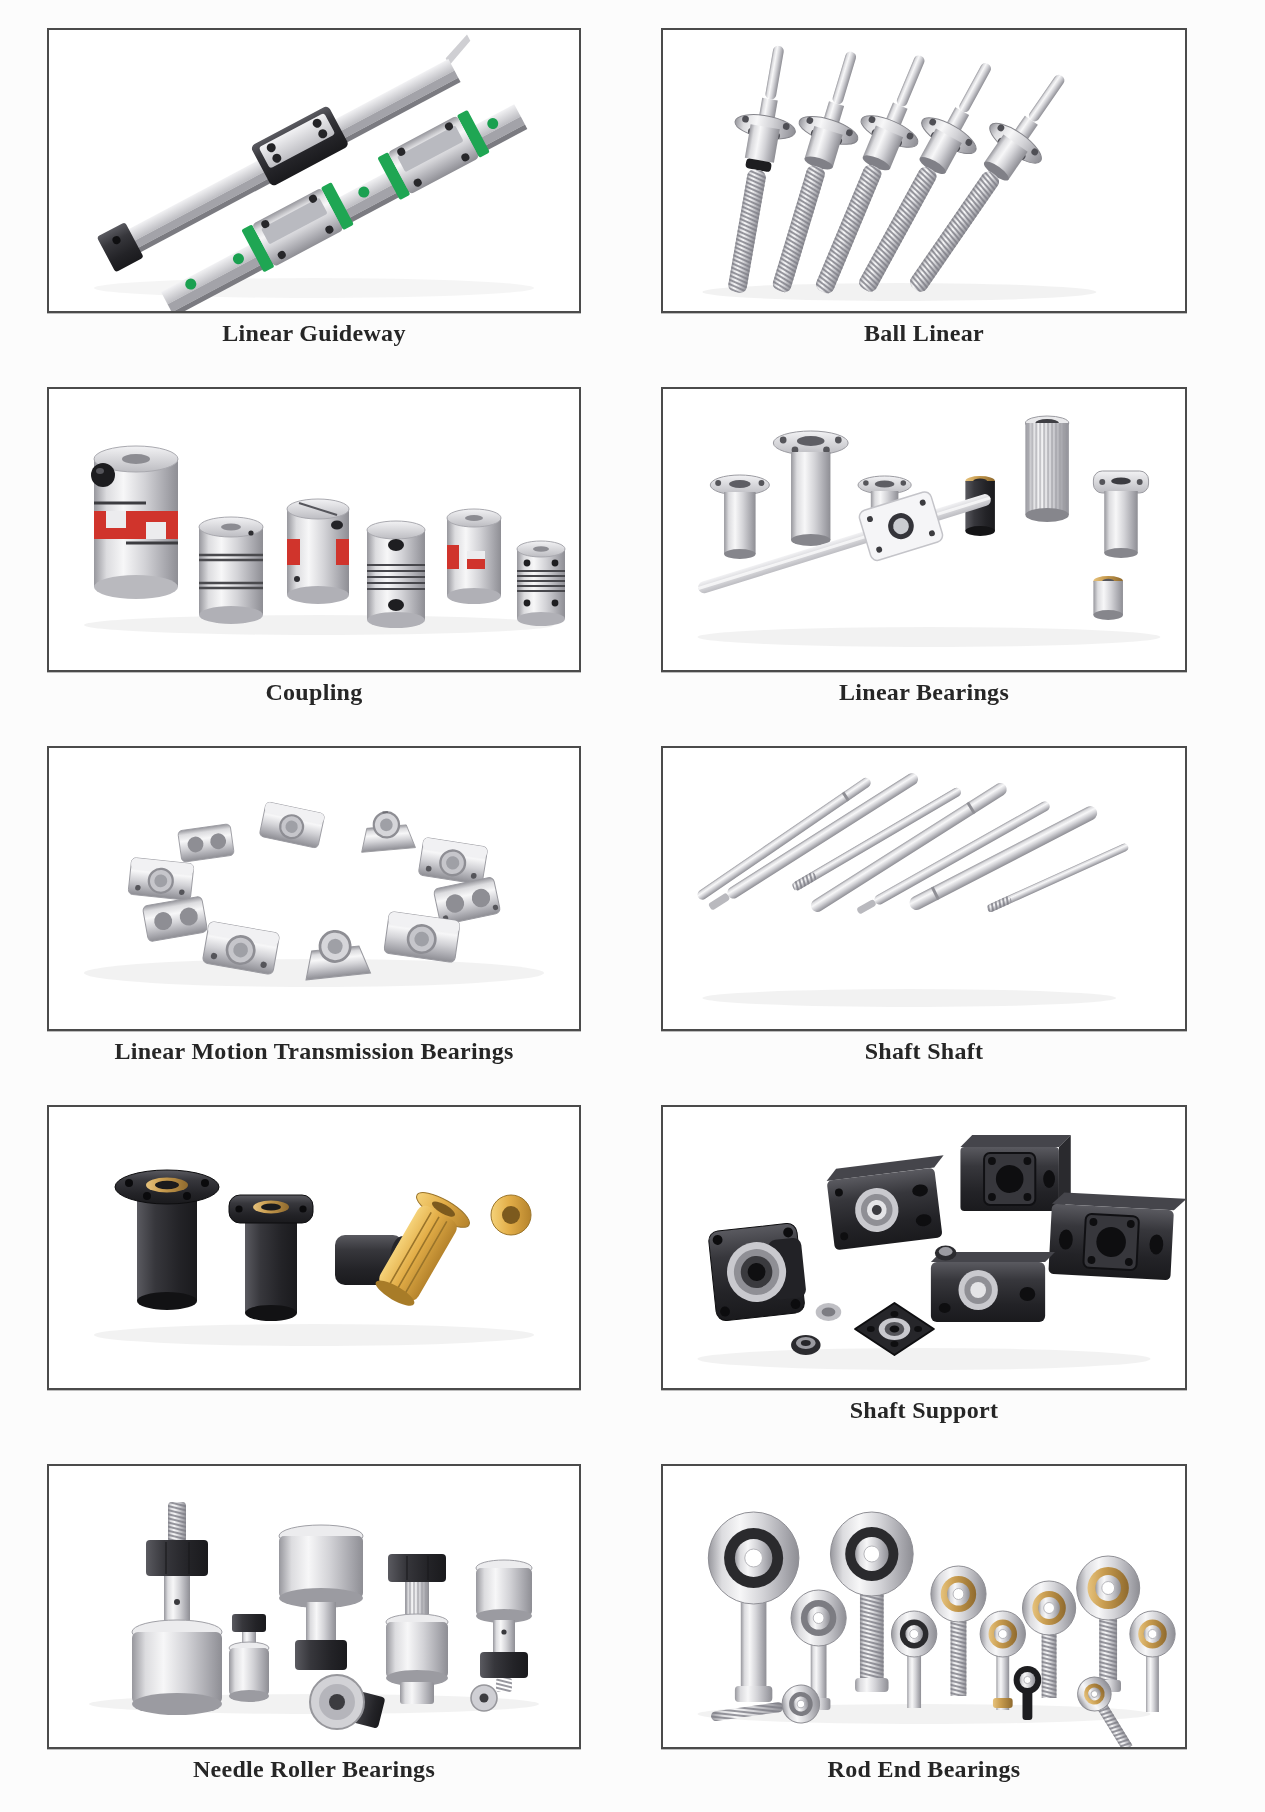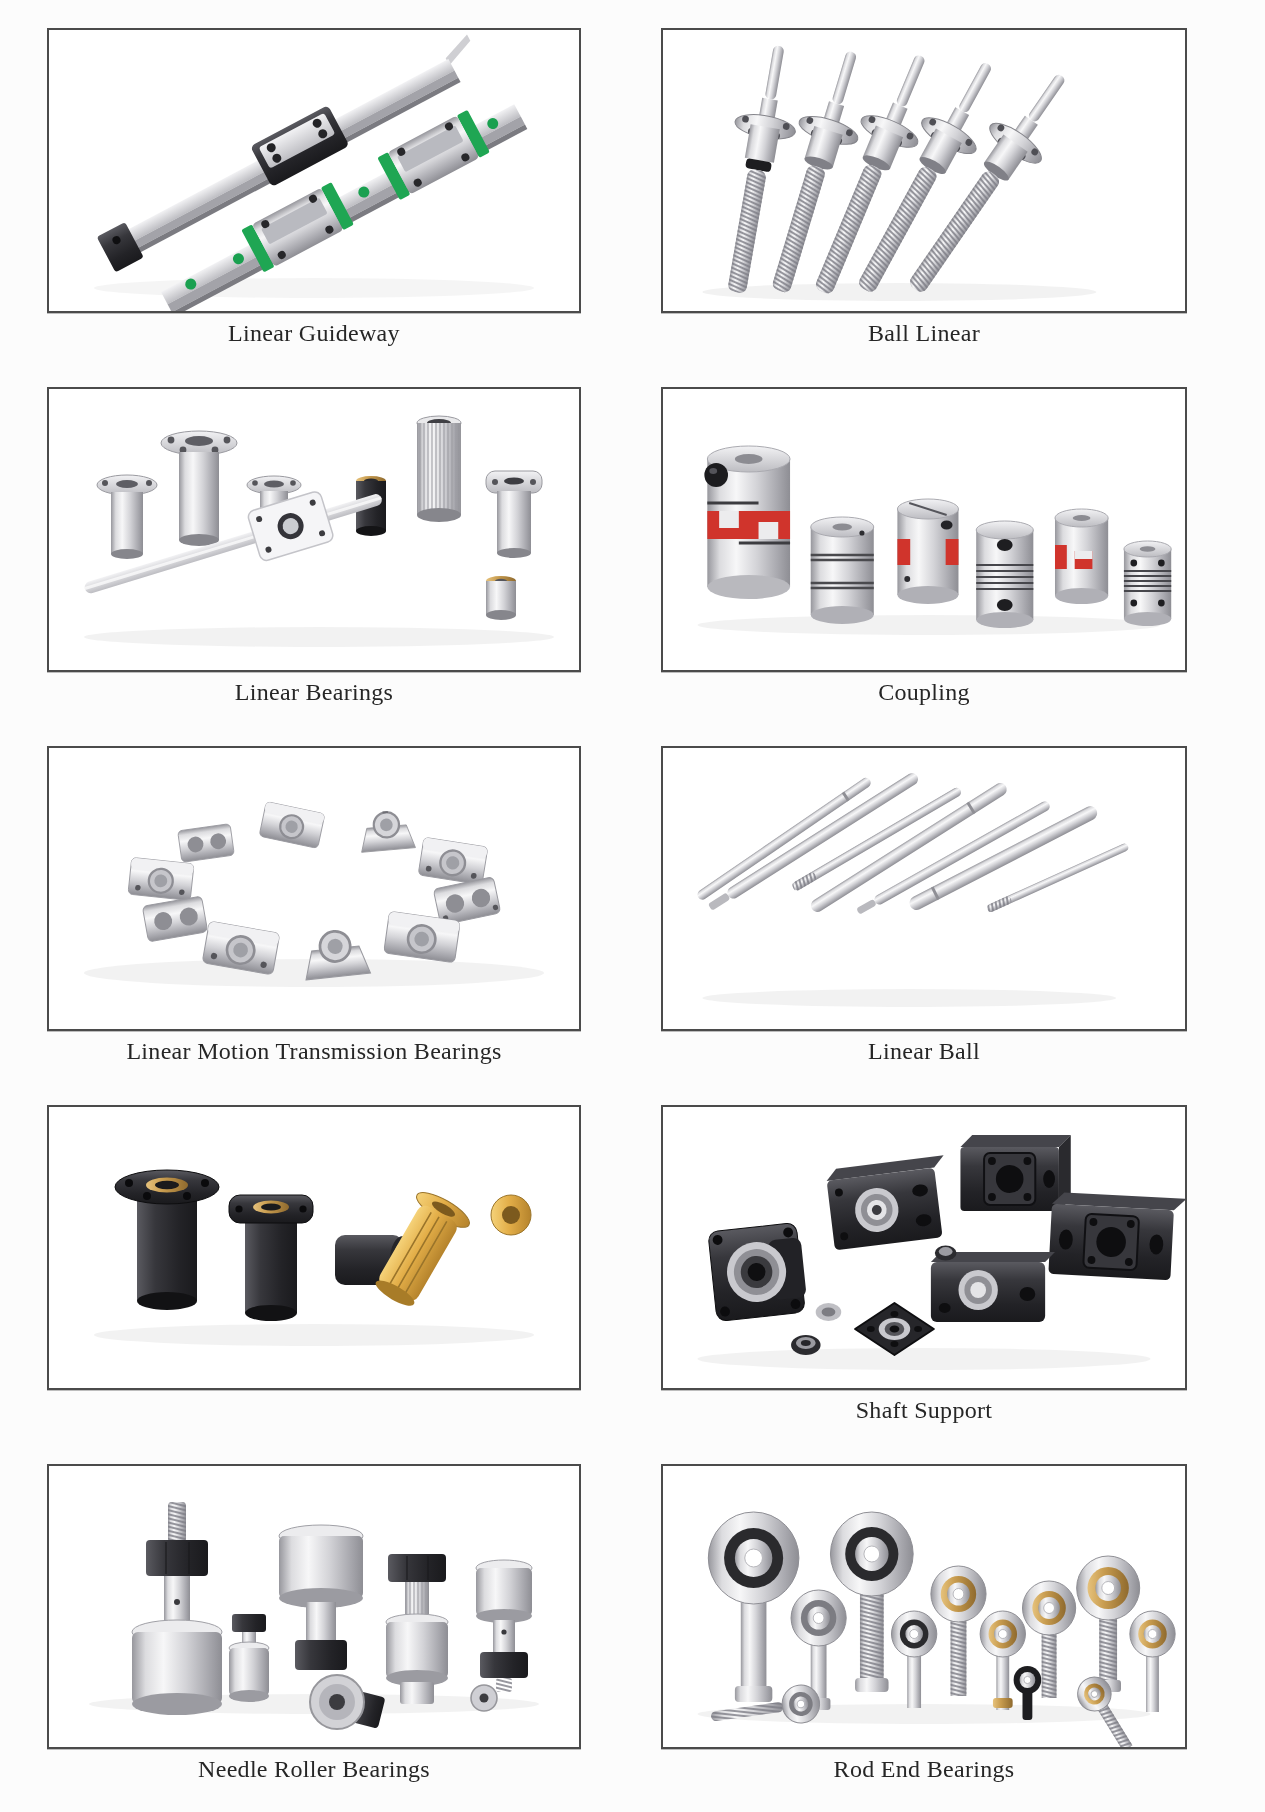--- a/index.html
+++ b/index.html
@@ -6,21 +6,21 @@
   html,body{margin:0;padding:0;}
   body{
     position:relative;width:1265px;height:1812px;
     background:#fcfcfc;overflow:hidden;
     font-family:"Liberation Serif",serif;
   }
   .grid{
     position:absolute;left:47px;top:28px;
     display:grid;grid-template-columns:534px 526px;column-gap:80px;
   }
-  .cell{display:block;}
+  .cell{display:block;font-weight:bold;}
   .imgbox{
     height:285px;border:2px solid #4b4b4b;background:#ffffff;
     position:relative;overflow:hidden;box-shadow:0 1px 0 rgba(0,0,0,0.25);
   }
   .imgbox svg{display:block;width:100%;height:100%;}
   .caption{
     height:74px;padding-top:7px;text-align:center;
     font-size:24px;color:#262626;letter-spacing:0.3px;
   }
   .defs-holder{position:absolute;width:0;height:0;overflow:hidden;}
@@ -207,95 +207,20 @@
           <rect x="-9.5" y="120" width="19" height="140" rx="7" fill="url(#pThread)"></rect>
         </g>
       </svg>
     </div>
     <div class="caption">Ball Linear</div>
   </div>
 
   <div class="cell">
     <div class="imgbox">
       <svg viewBox="0 0 530 281" preserveAspectRatio="none">
-        <ellipse cx="270" cy="248" rx="235" ry="10" fill="rgba(0,0,0,0.05)"></ellipse>
-        <g transform="translate(150,54)">
-          <ellipse cx="0" cy="0" rx="38" ry="12" fill="url(#gRail)" stroke="#9a9aa0" stroke-width="1"></ellipse>
-          <circle cx="-28" cy="-3" r="3.4" fill="#55555a"></circle>
-            <circle cx="28" cy="-3" r="3.4" fill="#55555a"></circle>
-          <circle cx="-16" cy="7" r="3.4" fill="#55555a"></circle>
-            <circle cx="16" cy="7" r="3.4" fill="#55555a"></circle>
-          <ellipse cx="0" cy="-2" rx="14" ry="5" fill="#5e5e64"></ellipse>
-          <rect x="-20" y="9" width="40" height="88" fill="url(#gMetalH)"></rect>
-          <ellipse cx="0" cy="97" rx="20" ry="6" fill="#86868c"></ellipse>
-        </g>
-        <g transform="translate(78,96)">
-          <ellipse cx="0" cy="0" rx="30" ry="10" fill="url(#gRail)" stroke="#9a9aa0" stroke-width="1"></ellipse>
-          <circle cx="-22" cy="-2" r="3" fill="#55555a"></circle>
-            <circle cx="22" cy="-2" r="3" fill="#55555a"></circle>
-          <ellipse cx="0" cy="-1" rx="11" ry="4" fill="#5e5e64"></ellipse>
-          <rect x="-16" y="7" width="32" height="62" fill="url(#gMetalH)"></rect>
-          <ellipse cx="0" cy="69" rx="16" ry="5" fill="#86868c"></ellipse>
-        </g>
-        <g transform="translate(225,96)">
-          <ellipse cx="0" cy="0" rx="27" ry="9" fill="url(#gRail)" stroke="#9a9aa0" stroke-width="1"></ellipse>
-          <circle cx="-19" cy="-2" r="2.8" fill="#55555a"></circle>
-            <circle cx="19" cy="-2" r="2.8" fill="#55555a"></circle>
-          <ellipse cx="0" cy="-1" rx="10" ry="3.6" fill="#5e5e64"></ellipse>
-          <rect x="-14" y="6" width="28" height="58" fill="url(#gMetalH)"></rect>
-          <ellipse cx="0" cy="64" rx="14" ry="4.5" fill="#86868c"></ellipse>
-        </g>
-        <g transform="translate(390,34)">
-          <ellipse cx="0" cy="0" rx="22" ry="7" fill="#e9e9eb" stroke="#9a9aa0" stroke-width="1"></ellipse>
-          <ellipse cx="0" cy="0" rx="12" ry="4" fill="#3f3f44"></ellipse>
-          <rect x="-22" y="0" width="44" height="92" fill="url(#gMetalH)"></rect>
-          <rect x="-22" y="0" width="44" height="92" fill="url(#pKnurl)"></rect>
-          <ellipse cx="0" cy="92" rx="22" ry="7" fill="#86868c"></ellipse>
-        </g>
-        <g transform="translate(322,92)">
-          <ellipse cx="0" cy="0" rx="15" ry="5" fill="url(#gBrass)"></ellipse>
-          <ellipse cx="0" cy="0" rx="7" ry="2.6" fill="#2a2a2e"></ellipse>
-          <rect x="-15" y="0" width="30" height="50" fill="url(#gDarkH)"></rect>
-          <ellipse cx="0" cy="50" rx="15" ry="5" fill="#141416"></ellipse>
-        </g>
-        <g transform="translate(465,92)">
-          <rect x="-28" y="-10" width="56" height="22" rx="9" fill="url(#gRail)" stroke="#9a9aa0" stroke-width="1"></rect>
-          <circle cx="-19" cy="1" r="3" fill="#55555a"></circle>
-            <circle cx="19" cy="1" r="3" fill="#55555a"></circle>
-          <ellipse cx="0" cy="0" rx="10" ry="3.6" fill="#3c3c41"></ellipse>
-          <rect x="-17" y="10" width="34" height="62" fill="url(#gMetalH)"></rect>
-          <ellipse cx="0" cy="72" rx="17" ry="5" fill="#86868c"></ellipse>
-        </g>
-        <g transform="translate(452,192)">
-          <ellipse cx="0" cy="0" rx="15" ry="5" fill="url(#gBrass)"></ellipse>
-          <ellipse cx="0" cy="0" rx="6" ry="2.2" fill="#55555a"></ellipse>
-          <rect x="-15" y="0" width="30" height="34" fill="url(#gMetalH)"></rect>
-          <ellipse cx="0" cy="34" rx="15" ry="5" fill="#86868c"></ellipse>
-        </g>
-        <g transform="translate(36,200) rotate(-17)">
-          <rect x="0" y="-6" width="310" height="12" rx="6" fill="url(#gRail)"></rect>
-          <rect x="0" y="-2" width="310" height="3" fill="#ffffff" opacity="0.7"></rect>
-          <g transform="translate(215,0)">
-            <rect x="-38" y="-26" width="76" height="52" rx="7" fill="#f5f5f7" stroke="#c4c4c9" stroke-width="1.5"></rect>
-            <circle cx="-28" cy="-16" r="3" fill="#3c3c40"></circle>
-              <circle cx="28" cy="-16" r="3" fill="#3c3c40"></circle>
-            <circle cx="-28" cy="16" r="3" fill="#3c3c40"></circle>
-              <circle cx="28" cy="16" r="3" fill="#3c3c40"></circle>
-            <circle cx="0" cy="0" r="13" fill="#34343a"></circle>
-            <circle cx="0" cy="0" r="8" fill="#caccd1"></circle>
-          </g>
-        </g>
-      </svg>
-    </div>
-    <div class="caption">Linear Bearings</div>
-  </div>
-
-  <div class="cell">
-    <div class="imgbox">
-      <svg viewBox="0 0 530 281" preserveAspectRatio="none">
         <ellipse cx="270" cy="236" rx="235" ry="10" fill="rgba(0,0,0,0.05)"></ellipse>
         <g transform="translate(45,58)">
           <rect x="0" y="12" width="84" height="128" fill="url(#gMetalH)"></rect>
           <ellipse cx="42" cy="140" rx="42" ry="12" fill="#b9b9be"></ellipse>
           <ellipse cx="42" cy="12" rx="42" ry="13" fill="url(#gRail)" stroke="#a9a9af" stroke-width="1"></ellipse>
           <ellipse cx="42" cy="12" rx="14" ry="5" fill="#8c8c92"></ellipse>
           <path d="M0,56 h52" stroke="#3c3c40" stroke-width="3"></path>
           <path d="M32,96 h52" stroke="#3c3c40" stroke-width="3"></path>
           <rect x="0" y="64" width="84" height="28" fill="#d0342c"></rect>
           <rect x="12" y="64" width="20" height="17" fill="#ececee"></rect>
@@ -351,20 +276,95 @@
           <circle cx="38" cy="62" r="3.4" fill="#1e1e21"></circle>
         </g>
       </svg>
     </div>
     <div class="caption">Coupling</div>
   </div>
 
   <div class="cell">
     <div class="imgbox">
       <svg viewBox="0 0 530 281" preserveAspectRatio="none">
+        <ellipse cx="270" cy="248" rx="235" ry="10" fill="rgba(0,0,0,0.05)"></ellipse>
+        <g transform="translate(150,54)">
+          <ellipse cx="0" cy="0" rx="38" ry="12" fill="url(#gRail)" stroke="#9a9aa0" stroke-width="1"></ellipse>
+          <circle cx="-28" cy="-3" r="3.4" fill="#55555a"></circle>
+            <circle cx="28" cy="-3" r="3.4" fill="#55555a"></circle>
+          <circle cx="-16" cy="7" r="3.4" fill="#55555a"></circle>
+            <circle cx="16" cy="7" r="3.4" fill="#55555a"></circle>
+          <ellipse cx="0" cy="-2" rx="14" ry="5" fill="#5e5e64"></ellipse>
+          <rect x="-20" y="9" width="40" height="88" fill="url(#gMetalH)"></rect>
+          <ellipse cx="0" cy="97" rx="20" ry="6" fill="#86868c"></ellipse>
+        </g>
+        <g transform="translate(78,96)">
+          <ellipse cx="0" cy="0" rx="30" ry="10" fill="url(#gRail)" stroke="#9a9aa0" stroke-width="1"></ellipse>
+          <circle cx="-22" cy="-2" r="3" fill="#55555a"></circle>
+            <circle cx="22" cy="-2" r="3" fill="#55555a"></circle>
+          <ellipse cx="0" cy="-1" rx="11" ry="4" fill="#5e5e64"></ellipse>
+          <rect x="-16" y="7" width="32" height="62" fill="url(#gMetalH)"></rect>
+          <ellipse cx="0" cy="69" rx="16" ry="5" fill="#86868c"></ellipse>
+        </g>
+        <g transform="translate(225,96)">
+          <ellipse cx="0" cy="0" rx="27" ry="9" fill="url(#gRail)" stroke="#9a9aa0" stroke-width="1"></ellipse>
+          <circle cx="-19" cy="-2" r="2.8" fill="#55555a"></circle>
+            <circle cx="19" cy="-2" r="2.8" fill="#55555a"></circle>
+          <ellipse cx="0" cy="-1" rx="10" ry="3.6" fill="#5e5e64"></ellipse>
+          <rect x="-14" y="6" width="28" height="58" fill="url(#gMetalH)"></rect>
+          <ellipse cx="0" cy="64" rx="14" ry="4.5" fill="#86868c"></ellipse>
+        </g>
+        <g transform="translate(390,34)">
+          <ellipse cx="0" cy="0" rx="22" ry="7" fill="#e9e9eb" stroke="#9a9aa0" stroke-width="1"></ellipse>
+          <ellipse cx="0" cy="0" rx="12" ry="4" fill="#3f3f44"></ellipse>
+          <rect x="-22" y="0" width="44" height="92" fill="url(#gMetalH)"></rect>
+          <rect x="-22" y="0" width="44" height="92" fill="url(#pKnurl)"></rect>
+          <ellipse cx="0" cy="92" rx="22" ry="7" fill="#86868c"></ellipse>
+        </g>
+        <g transform="translate(322,92)">
+          <ellipse cx="0" cy="0" rx="15" ry="5" fill="url(#gBrass)"></ellipse>
+          <ellipse cx="0" cy="0" rx="7" ry="2.6" fill="#2a2a2e"></ellipse>
+          <rect x="-15" y="0" width="30" height="50" fill="url(#gDarkH)"></rect>
+          <ellipse cx="0" cy="50" rx="15" ry="5" fill="#141416"></ellipse>
+        </g>
+        <g transform="translate(465,92)">
+          <rect x="-28" y="-10" width="56" height="22" rx="9" fill="url(#gRail)" stroke="#9a9aa0" stroke-width="1"></rect>
+          <circle cx="-19" cy="1" r="3" fill="#55555a"></circle>
+            <circle cx="19" cy="1" r="3" fill="#55555a"></circle>
+          <ellipse cx="0" cy="0" rx="10" ry="3.6" fill="#3c3c41"></ellipse>
+          <rect x="-17" y="10" width="34" height="62" fill="url(#gMetalH)"></rect>
+          <ellipse cx="0" cy="72" rx="17" ry="5" fill="#86868c"></ellipse>
+        </g>
+        <g transform="translate(452,192)">
+          <ellipse cx="0" cy="0" rx="15" ry="5" fill="url(#gBrass)"></ellipse>
+          <ellipse cx="0" cy="0" rx="6" ry="2.2" fill="#55555a"></ellipse>
+          <rect x="-15" y="0" width="30" height="34" fill="url(#gMetalH)"></rect>
+          <ellipse cx="0" cy="34" rx="15" ry="5" fill="#86868c"></ellipse>
+        </g>
+        <g transform="translate(36,200) rotate(-17)">
+          <rect x="0" y="-6" width="310" height="12" rx="6" fill="url(#gRail)"></rect>
+          <rect x="0" y="-2" width="310" height="3" fill="#ffffff" opacity="0.7"></rect>
+          <g transform="translate(215,0)">
+            <rect x="-38" y="-26" width="76" height="52" rx="7" fill="#f5f5f7" stroke="#c4c4c9" stroke-width="1.5"></rect>
+            <circle cx="-28" cy="-16" r="3" fill="#3c3c40"></circle>
+              <circle cx="28" cy="-16" r="3" fill="#3c3c40"></circle>
+            <circle cx="-28" cy="16" r="3" fill="#3c3c40"></circle>
+              <circle cx="28" cy="16" r="3" fill="#3c3c40"></circle>
+            <circle cx="0" cy="0" r="13" fill="#34343a"></circle>
+            <circle cx="0" cy="0" r="8" fill="#caccd1"></circle>
+          </g>
+        </g>
+      </svg>
+    </div>
+    <div class="caption">Linear Bearings</div>
+  </div>
+
+  <div class="cell">
+    <div class="imgbox">
+      <svg viewBox="0 0 530 281" preserveAspectRatio="none">
         <ellipse cx="265" cy="225" rx="230" ry="14" fill="rgba(0,0,0,0.05)"></ellipse>
         <g transform="translate(112,131) rotate(6) scale(0.92)">
           <rect x="-34" y="-20" width="68" height="40" rx="5" fill="url(#gMetalV)" stroke="#9a9aa0"></rect>
           <rect x="-34" y="-20" width="68" height="12" rx="5" fill="#f1f1f3"></rect>
           <circle cx="0" cy="2" r="13" fill="#c6c6cb" stroke="#8e8e94" stroke-width="2.5"></circle>
           <circle cx="0" cy="2" r="7" fill="#9fa0a6"></circle>
           <circle cx="-24" cy="12" r="3" fill="#55555a"></circle>
             <circle cx="24" cy="12" r="3" fill="#55555a"></circle>
         </g>
         <g transform="translate(157,95) rotate(-8) scale(0.88)">
@@ -455,21 +455,21 @@
         <g transform="translate(440,62) rotate(63)">
           <rect x="-7" y="0" width="14" height="212" rx="7" fill="url(#gMetalH)"></rect>
           <rect x="-7" y="182" width="14" height="3" fill="#8f8f95"></rect>
         </g>
         <g transform="translate(472,98) rotate(66)">
           <rect x="-4" y="0" width="8" height="156" rx="4" fill="url(#gMetalH)"></rect>
           <rect x="-4" y="130" width="8" height="26" rx="4" fill="url(#pThread)"></rect>
         </g>
       </svg>
     </div>
-    <div class="caption">Linear Ball</div>
+    <div class="caption">Shaft Shaft</div>
   </div>
 
   <div class="cell">
     <div class="imgbox">
       <svg viewBox="0 0 530 281" preserveAspectRatio="none">
         <ellipse cx="265" cy="228" rx="220" ry="11" fill="rgba(0,0,0,0.05)"></ellipse>
         <g transform="translate(118,72)">
           <rect x="-30" y="10" width="60" height="112" fill="url(#gDarkH)"></rect>
           <ellipse cx="0" cy="122" rx="30" ry="9" fill="#121214"></ellipse>
           <ellipse cx="0" cy="8" rx="52" ry="17" fill="url(#gDarkV)" stroke="#0d0d0f" stroke-width="1"></ellipse>

